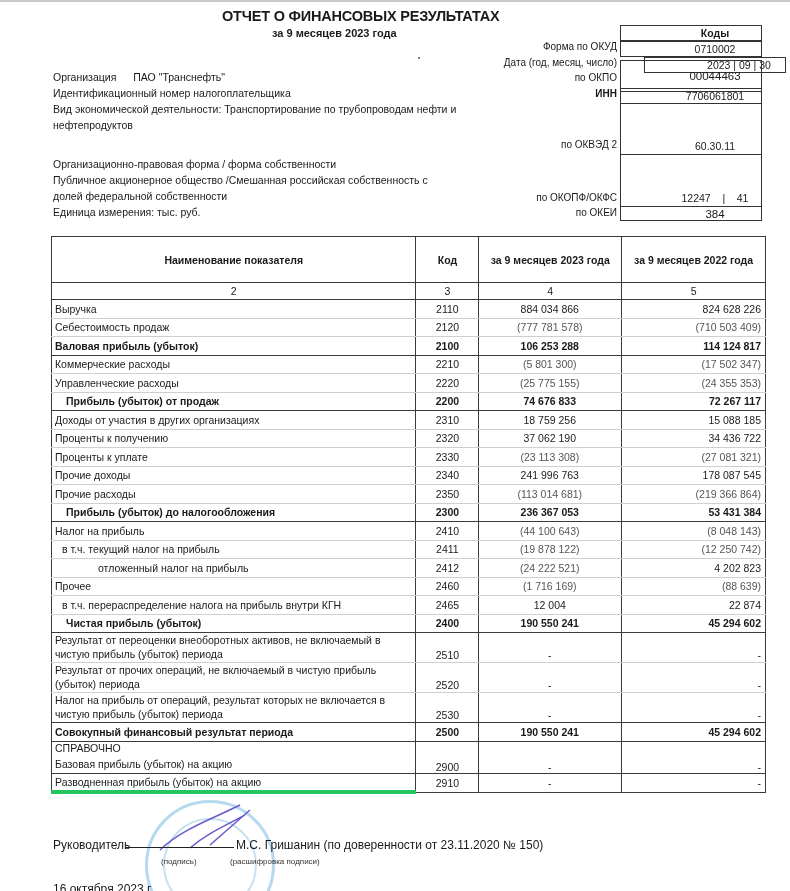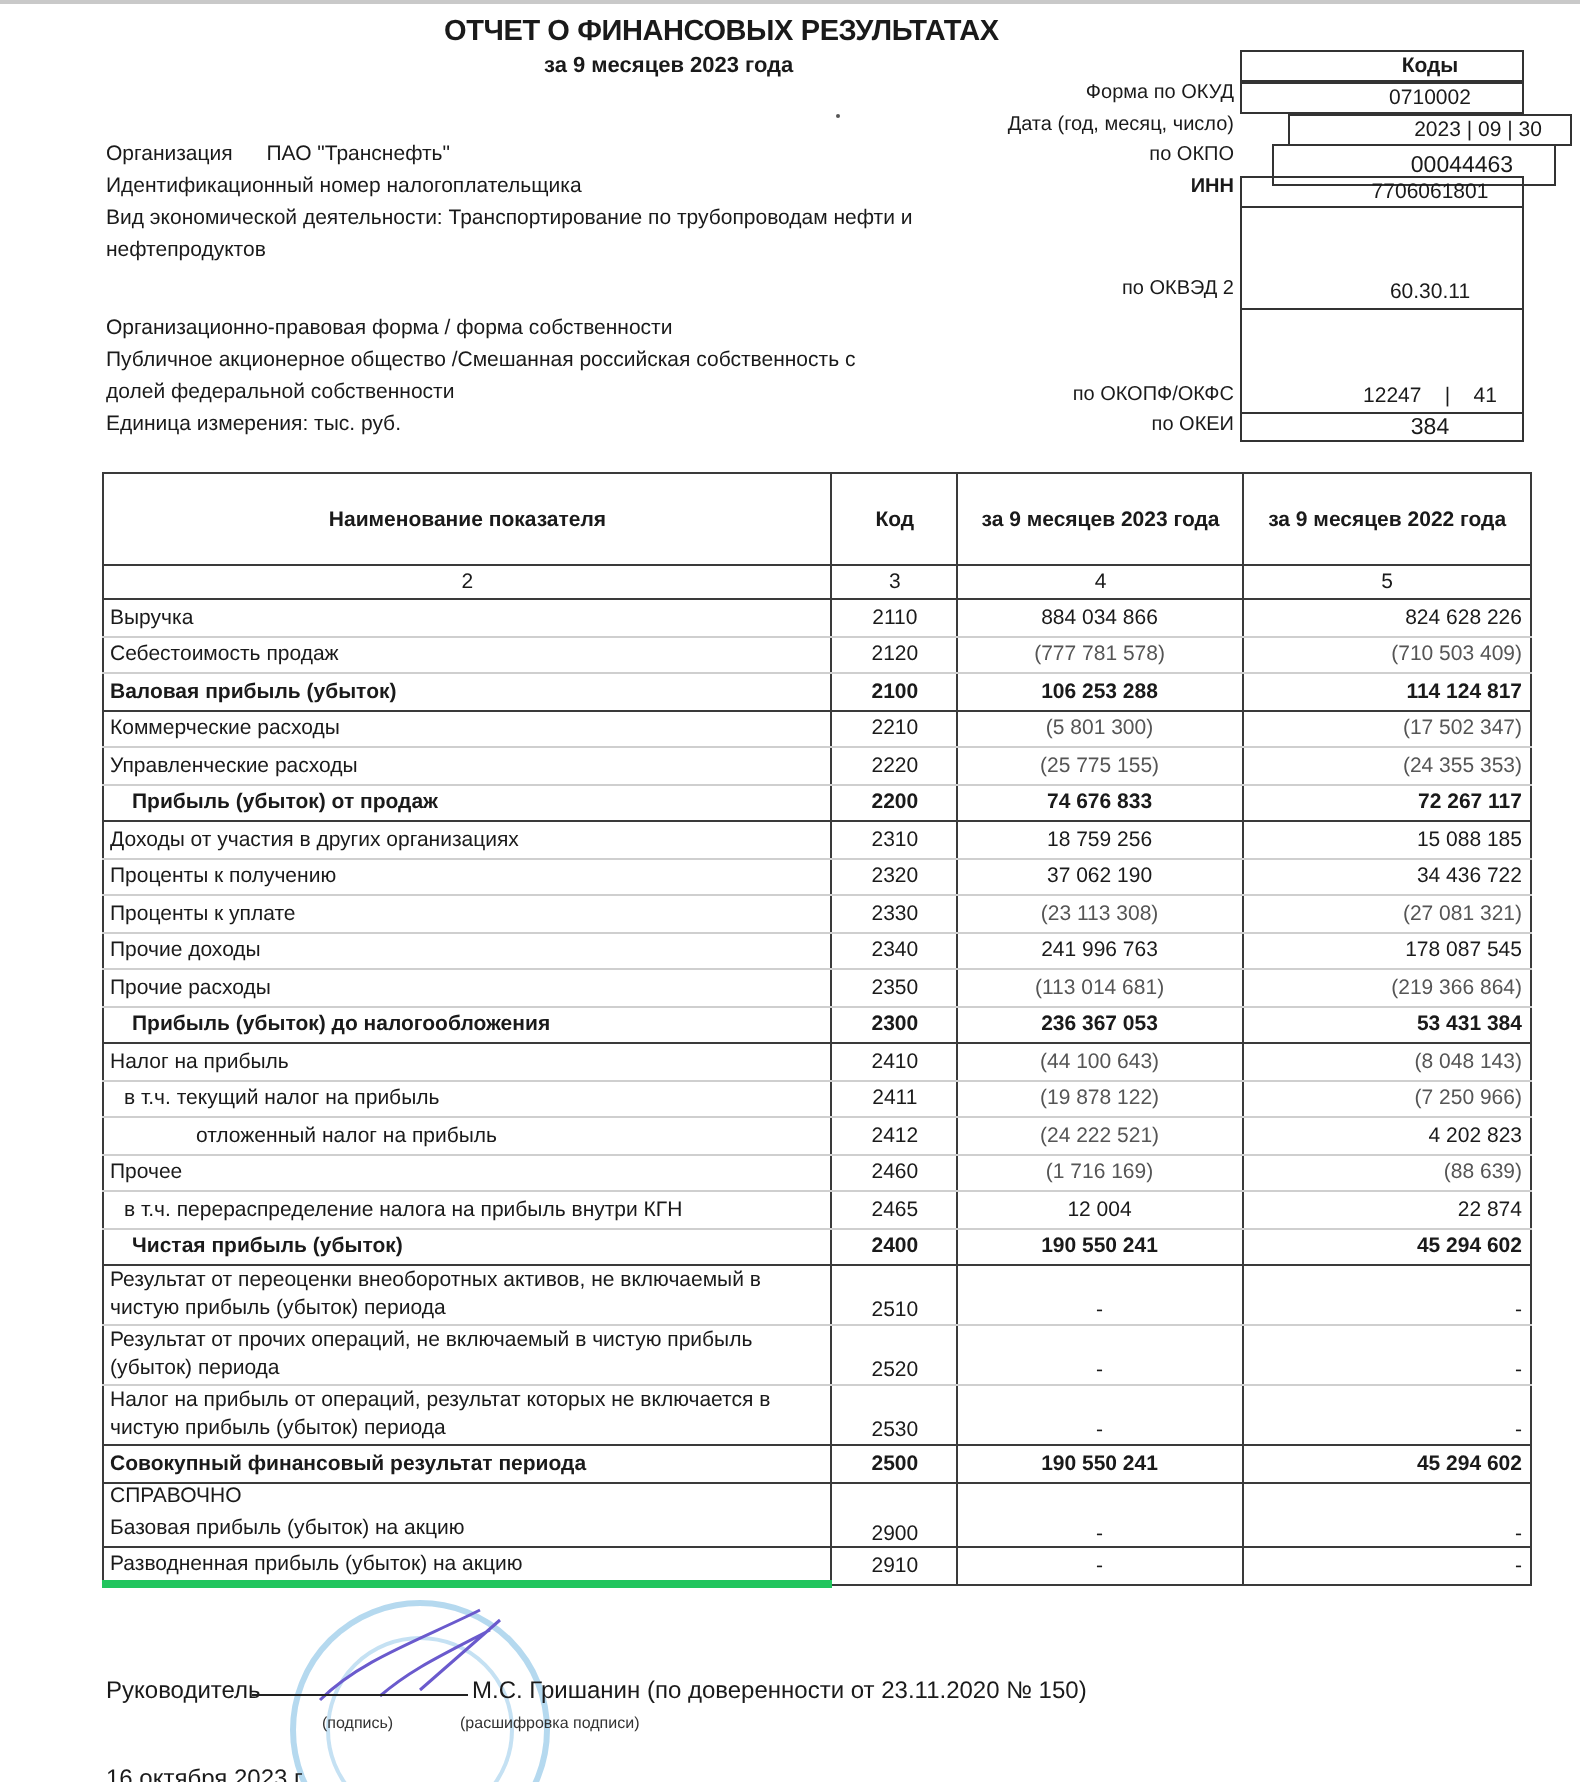--- a/index.html
+++ b/index.html
@@ -61,21 +61,21 @@
 
 <div class="codes-row" style="top:25px;height:16px;font-weight:bold;align-items:center;">Коды</div>
 
 <div class="codes-label" style="top:41px;">Форма по ОКУД</div>
 <div class="codes-row" style="top:41px;height:16px;align-items:center;">0710002</div>
 
 <div class="codes-label" style="top:57px;">Дата (год, месяц, число)</div>
 <div class="codes-row" style="top:57px;height:16px;align-items:center;margin-left:24px;">2023 | 09 | 30</div>
 
 <div class="codes-label" style="top:72px;">по ОКПО</div>
-<div class="codes-row" style="top:72px;height:21px;align-items:center;font-size:11.5px;margin-left:16px;">00044463</div>
+<div class="codes-row" style="top:60px;height:32px;align-items:center;font-size:11.5px;">00044463</div>
 
 <div class="codes-label" style="top:88px;font-weight:bold;">ИНН</div>
 <div class="codes-row" style="top:88px;height:16px;align-items:center;">7706061801</div>
 
 <div class="codes-label" style="top:139px;">по ОКВЭД 2</div>
 <div class="codes-row" style="top:103px;height:52px;padding-bottom:2px;">60.30.11</div>
 
 <div class="codes-label" style="top:192px;">по ОКОПФ/ОКФС</div>
 <div class="codes-row" style="top:154px;height:53px;padding-bottom:2px;white-space:pre;">12247    |    41</div>
 
@@ -172,21 +172,21 @@
   <tr class="rowlight">
     <td class="name">Налог на прибыль</td>
     <td class="code">2410</td>
     <td class="v23 neg">(44 100 643)</td>
     <td class="v22 neg">(8 048 143)</td>
   </tr>
   <tr class="rowlight">
     <td class="name indent3">в  т.ч.  текущий налог на прибыль</td>
     <td class="code">2411</td>
     <td class="v23 neg">(19 878 122)</td>
-    <td class="v22 neg">(7 250 966)</td>
+    <td class="v22 neg">(12 250 742)</td>
   </tr>
   <tr class="rowlight">
     <td class="name indent2">отложенный налог на прибыль</td>
     <td class="code">2412</td>
     <td class="v23 neg">(24 222 521)</td>
     <td class="v22">4 202 823</td>
   </tr>
   <tr class="rowlight">
     <td class="name">Прочее</td>
     <td class="code">2460</td>

